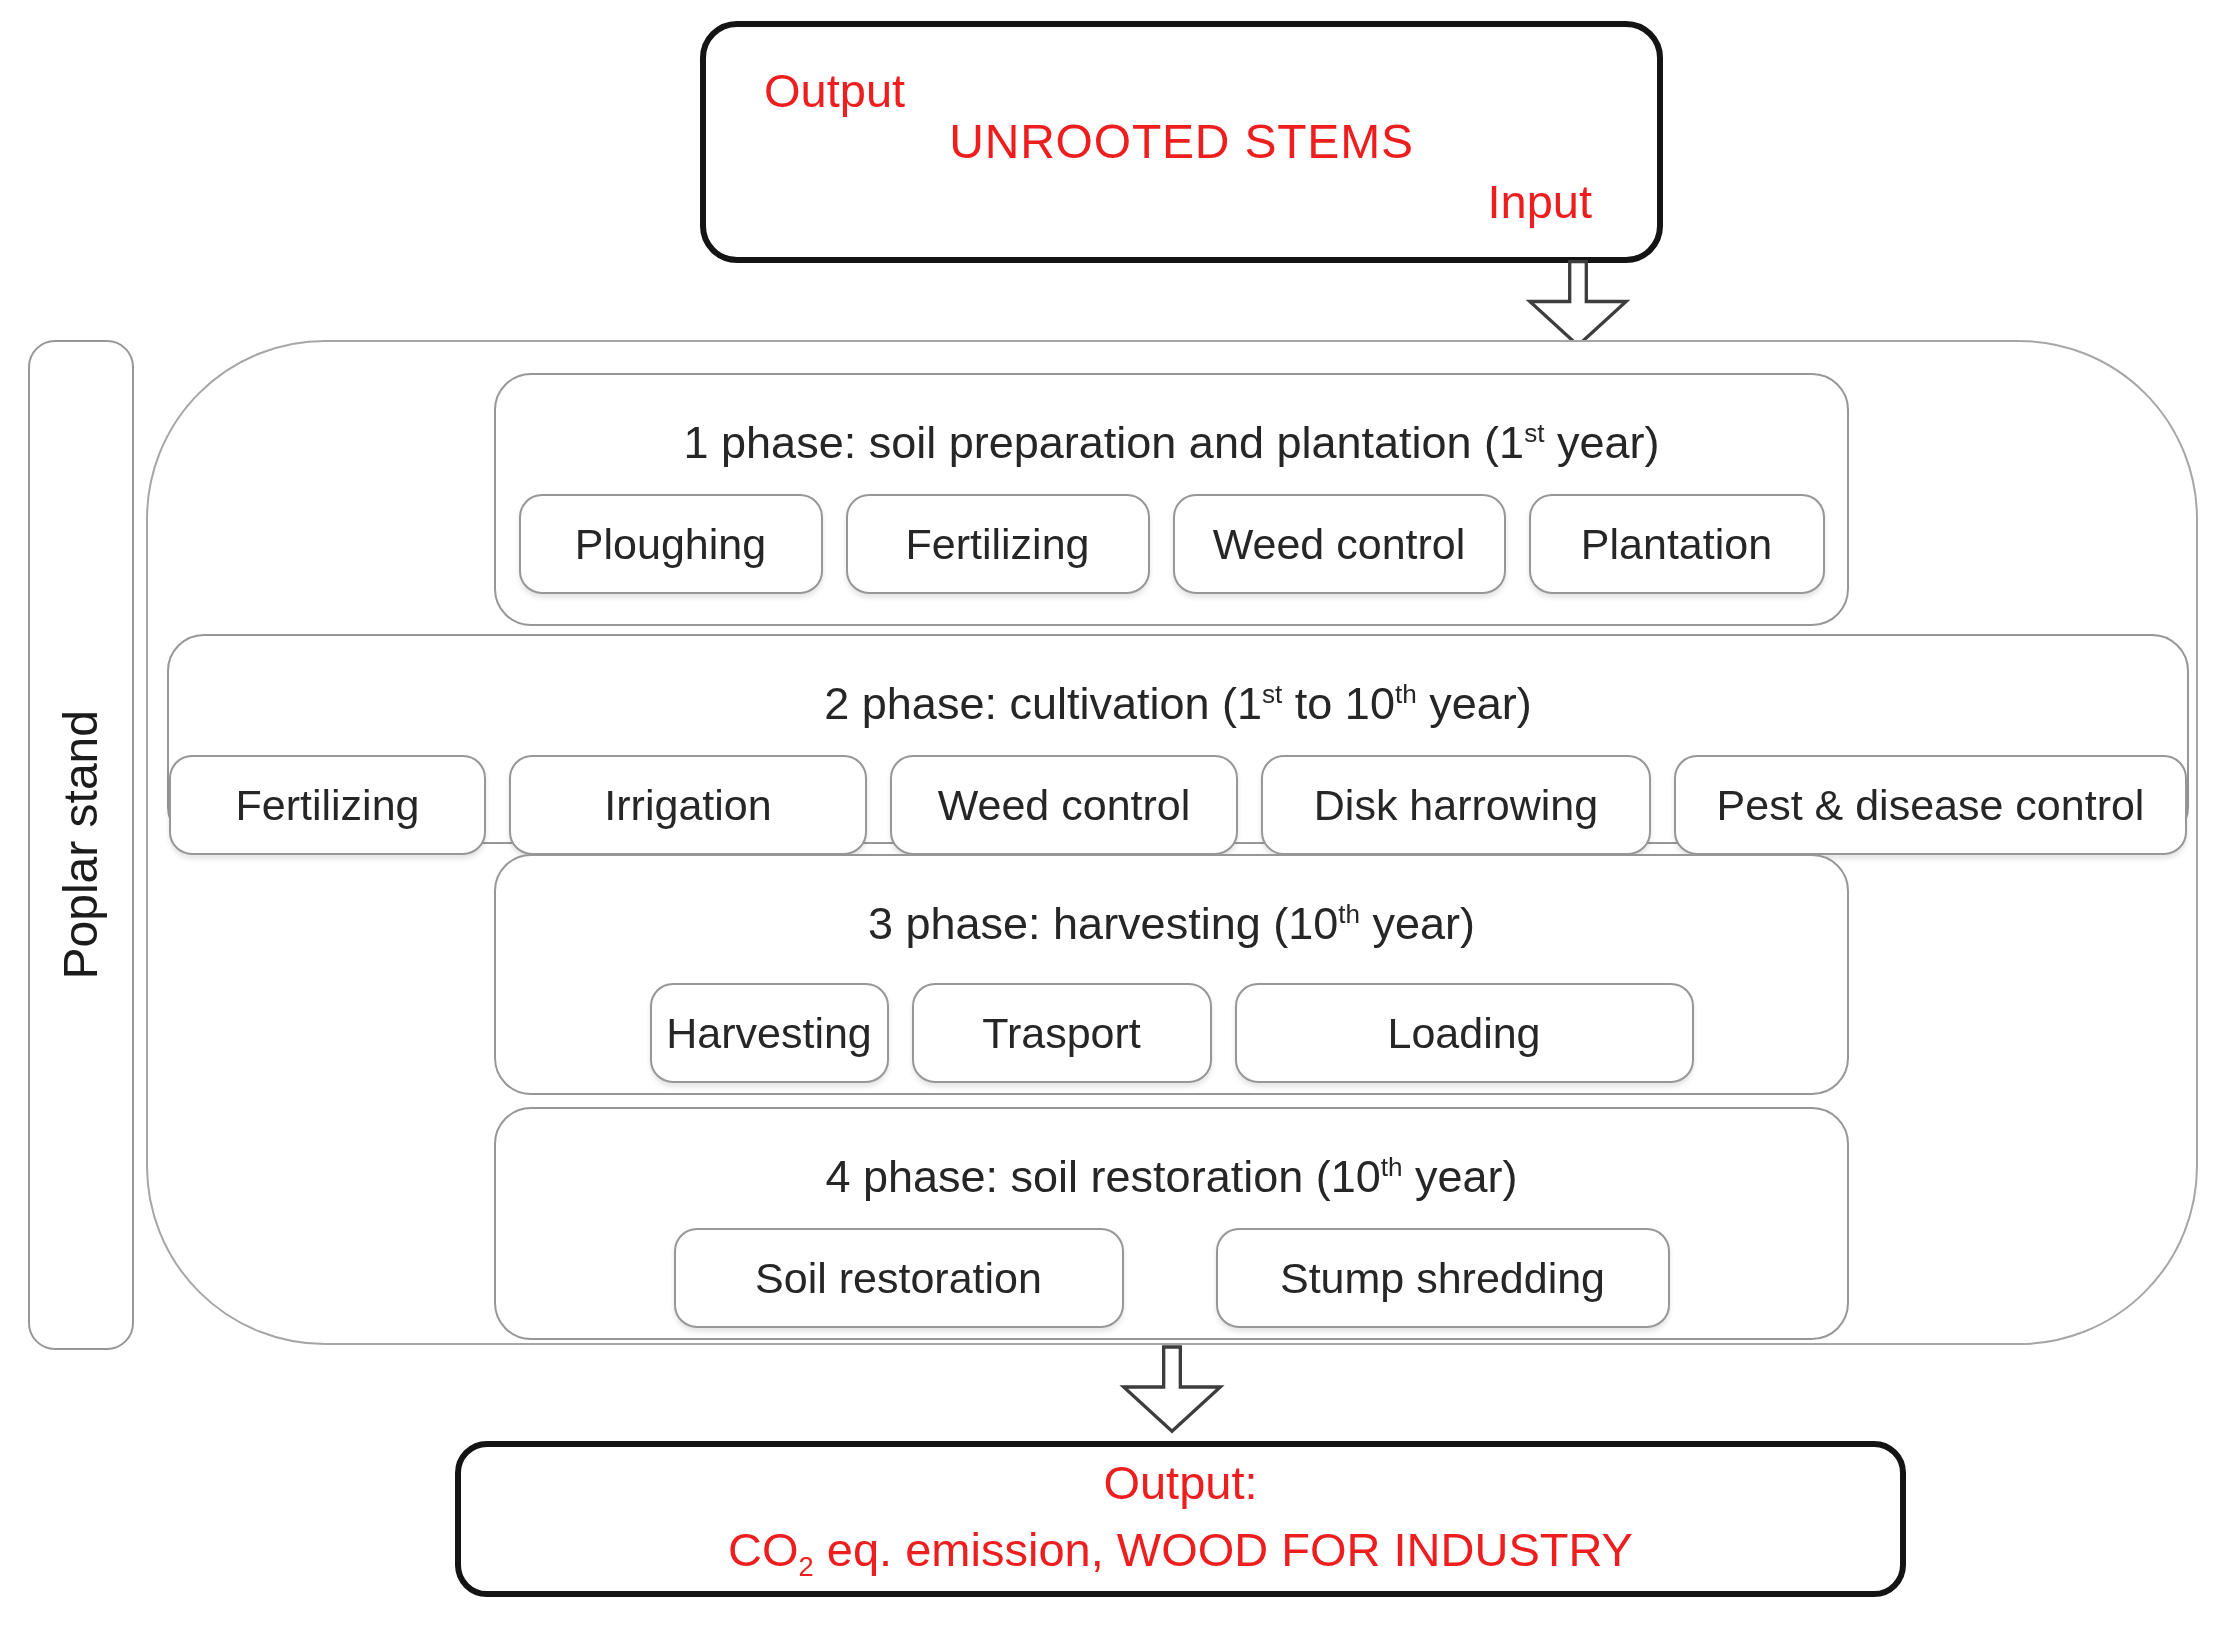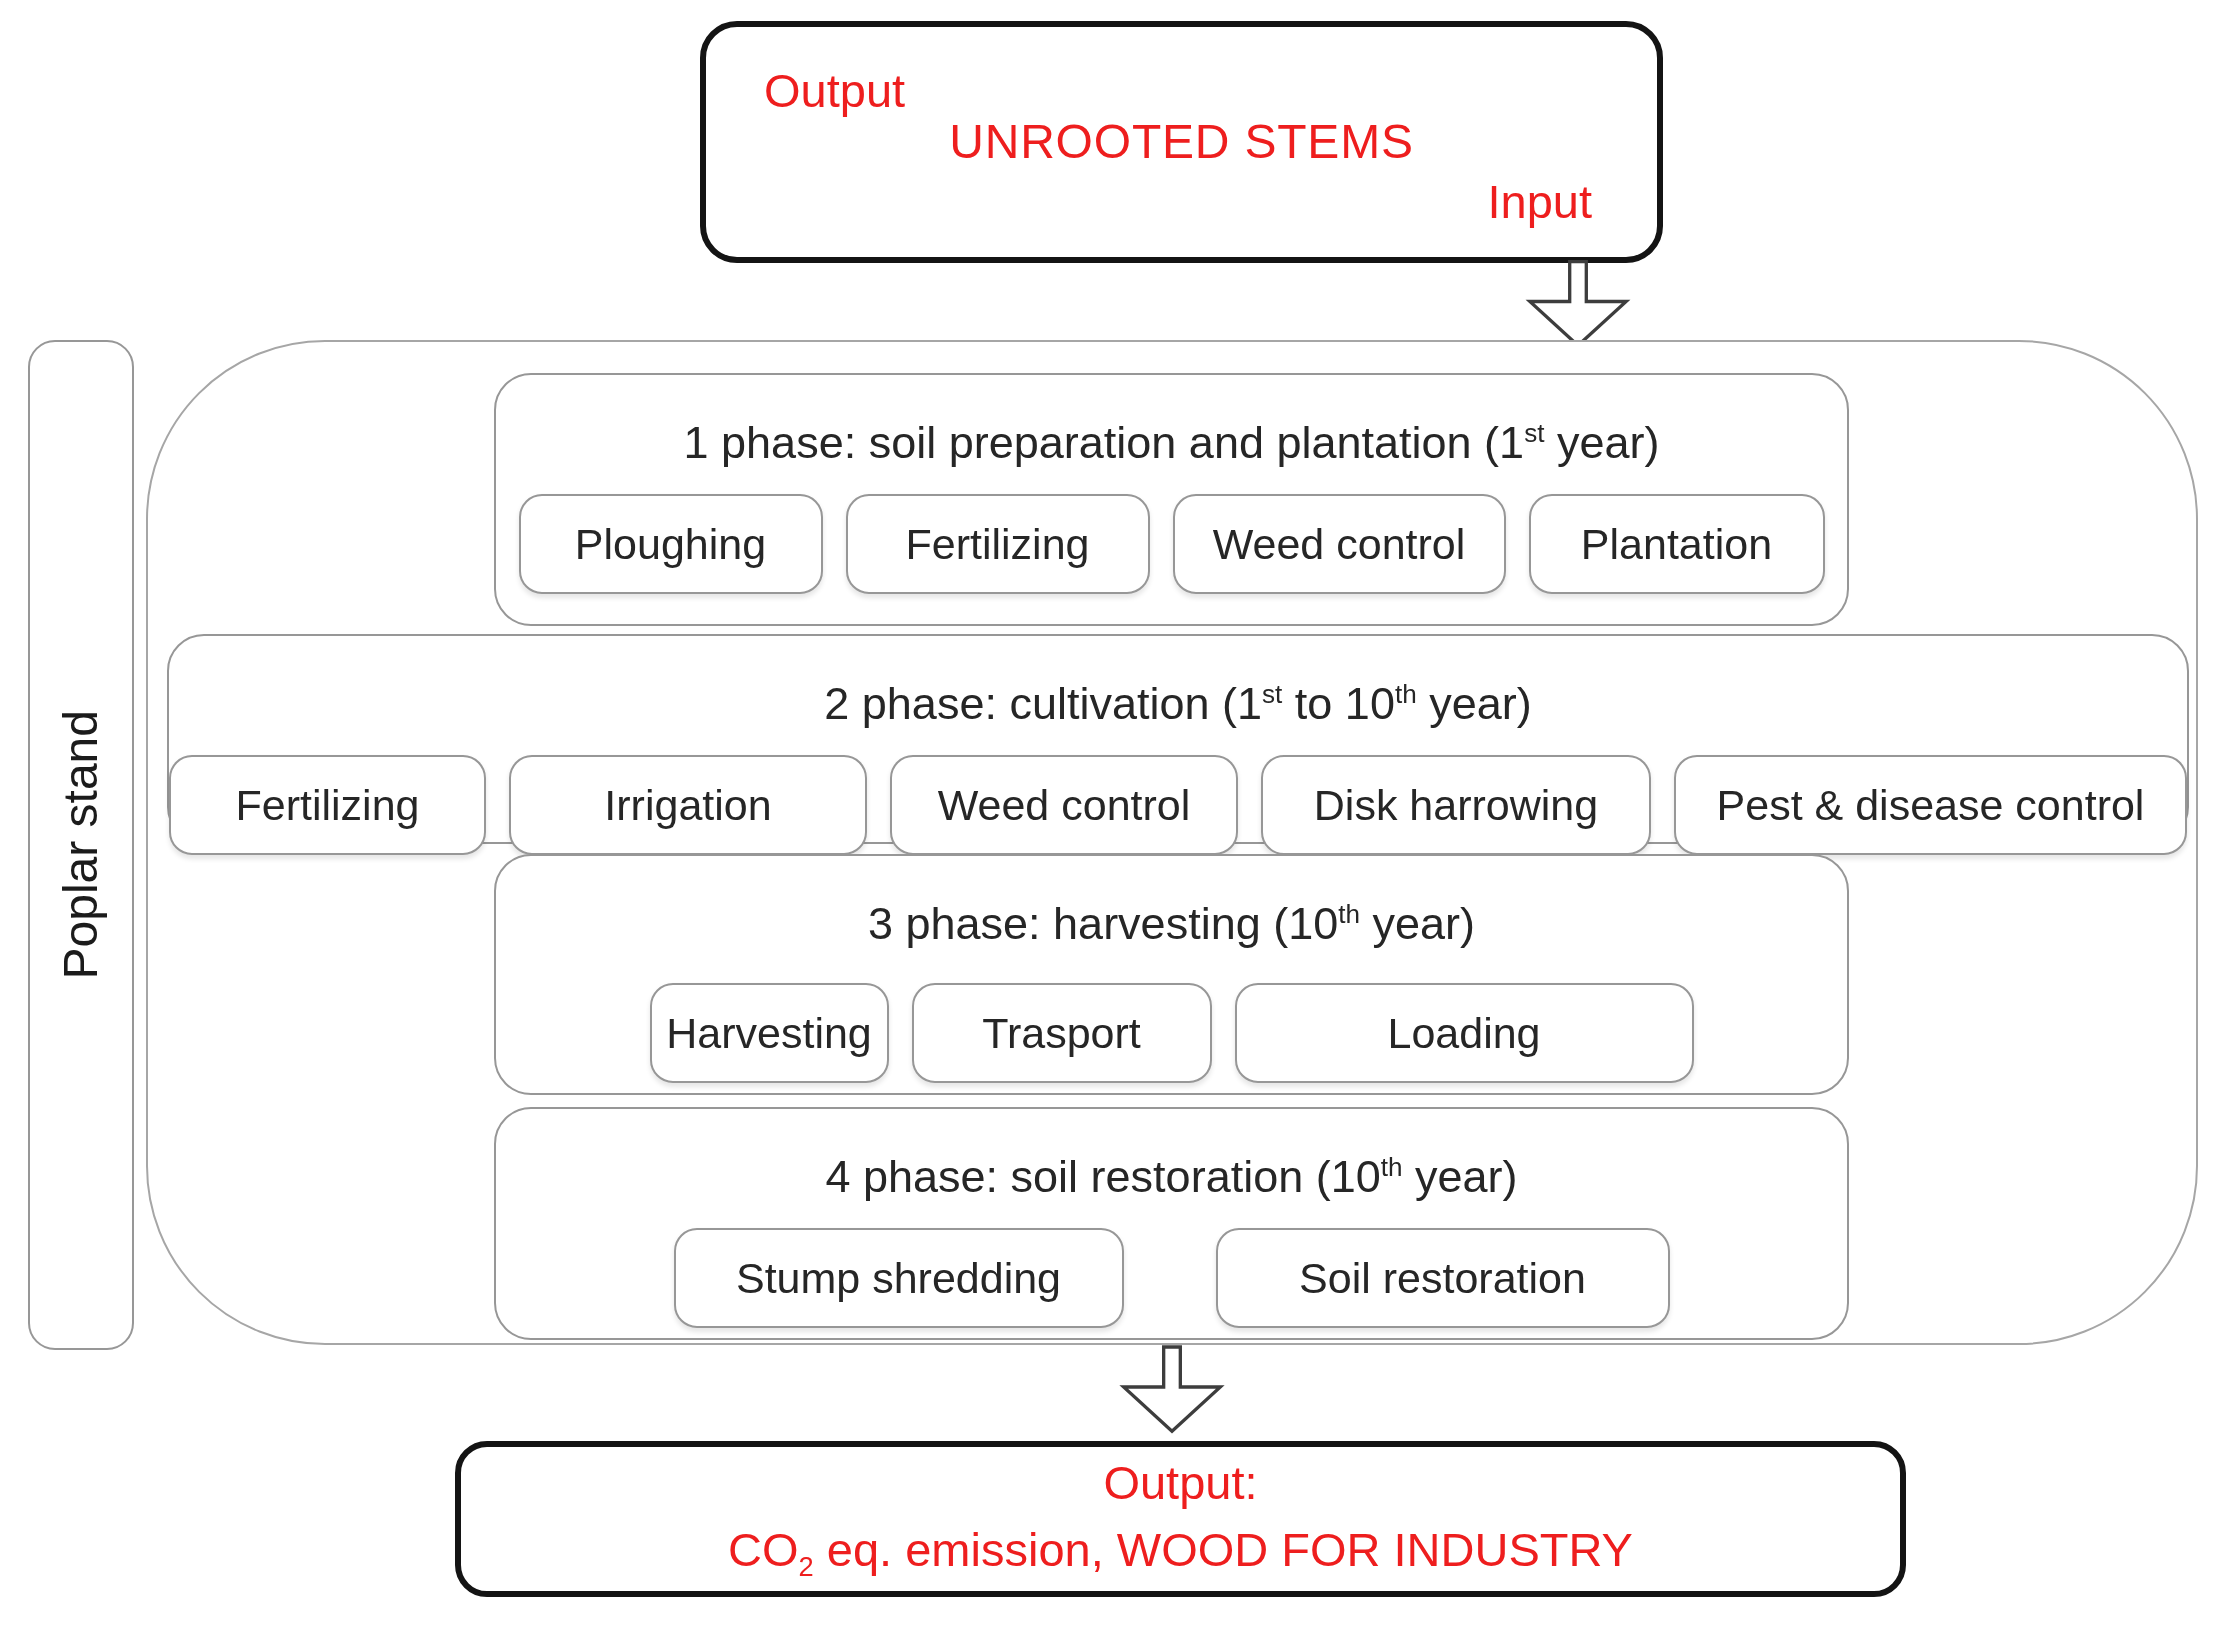--- a/index.html
+++ b/index.html
@@ -169,24 +169,24 @@
             </div>
             <div class="item">
               <span>Loading</span>
             </div>
           </div>
   </div>
         <div class="phase p3">
     <div class="phase-title">4 phase: soil restoration (10<sup>th</sup> year)</div>
     <div class="phase-items">
             <div class="item">
+              <span>Soil restoration</span>
+            </div>
+            <div class="item">
               <span>Stump shredding</span>
-            </div>
-            <div class="item">
-              <span>Soil restoration</span>
             </div>
           </div>
   </div>
       </div>
   </div>
 
   <svg class="arrow arrow-bottom" viewBox="0 0 132 106" xmlns="http://www.w3.org/2000/svg">
     <path d="M56 2 H76 V50 H124 L66 103 L8 50 H56 Z" fill="#ffffff" stroke="#3d3d3d" stroke-width="4" stroke-linejoin="miter"></path>
   </svg>
 

